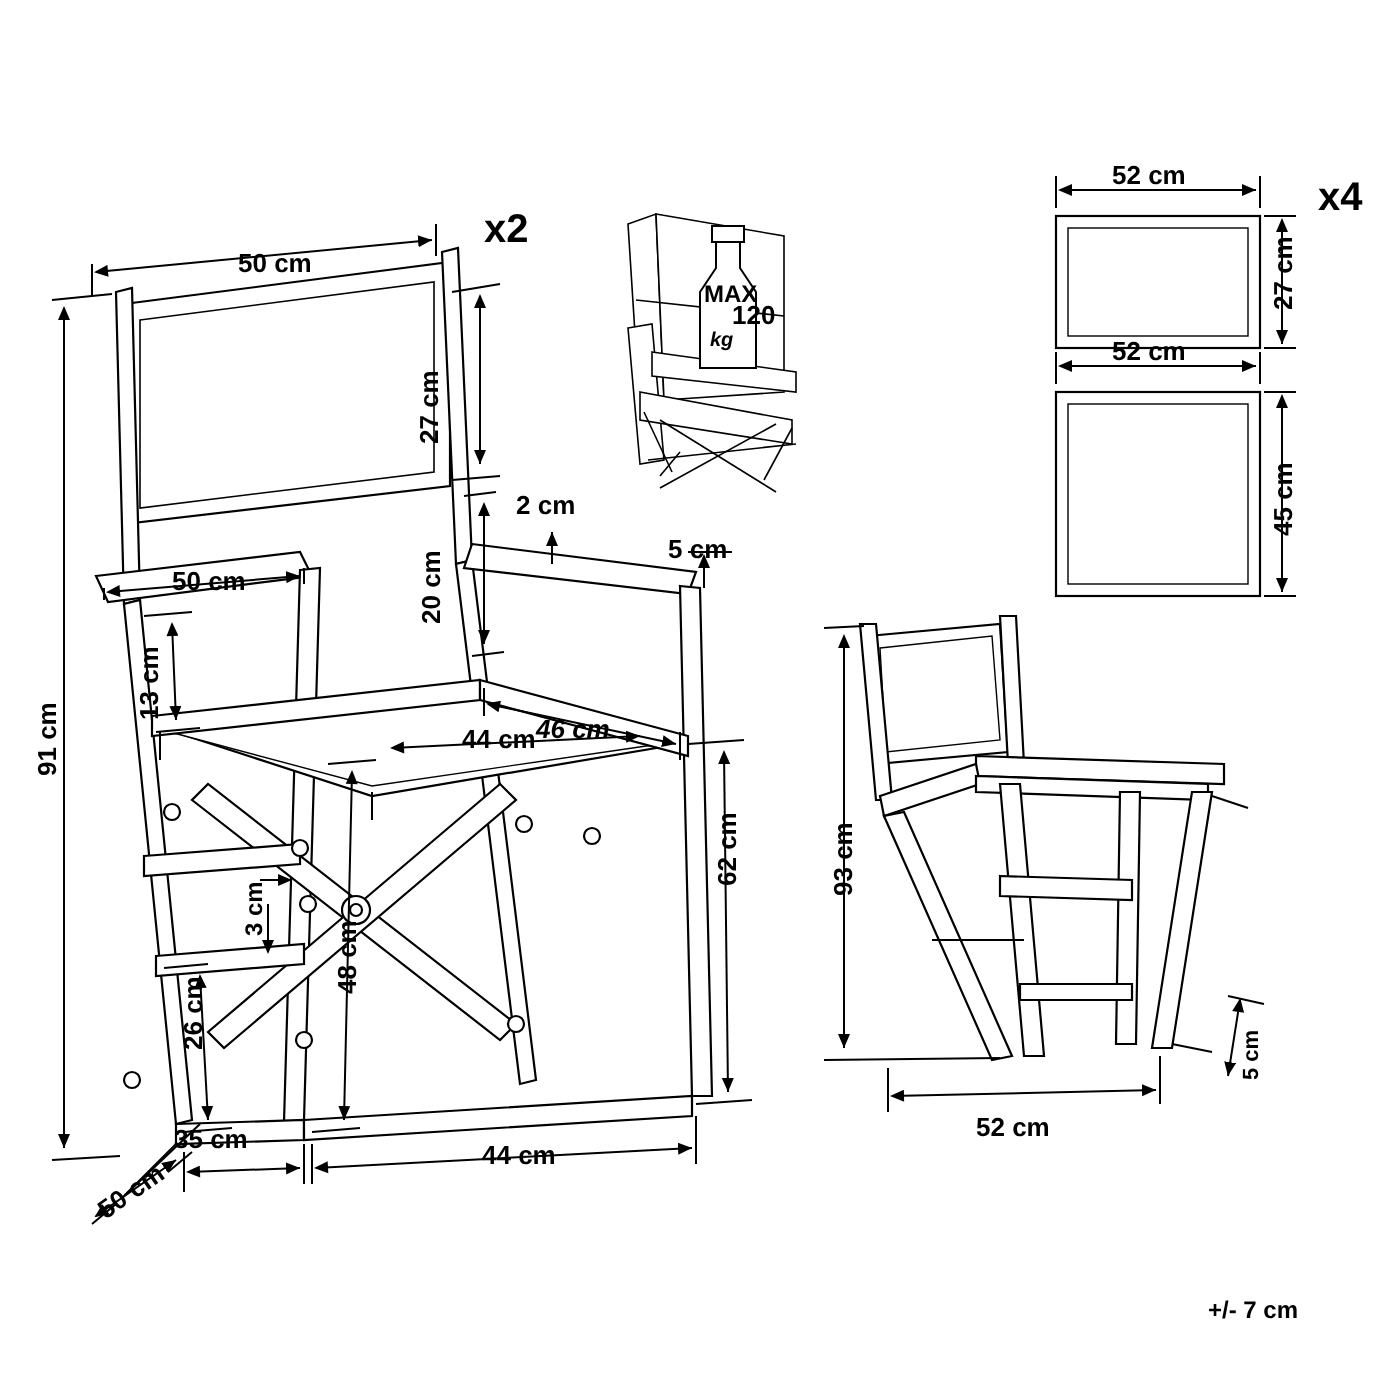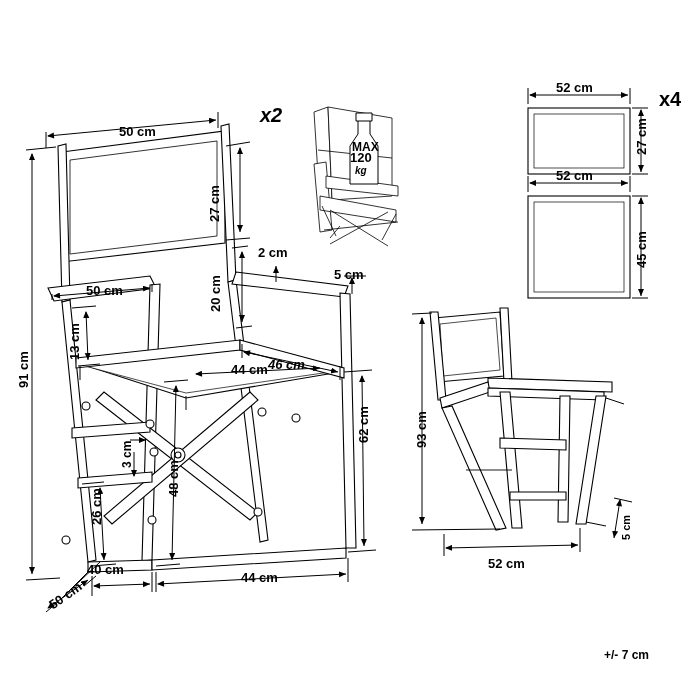--- a/index.html
+++ b/index.html
@@ -219,27 +219,27 @@
 <div class="lbl s13 rot" style="left:67px;top:360px;transform:rotate(-90deg);">13 cm</div>
 <div class="lbl s13" style="left:268px;top:357px;font-style:italic;">46 cm</div>
 <div class="lbl s13" style="left:231px;top:362px;">44 cm</div>
 <div class="lbl s13 rot" style="left:16px;top:388px;transform:rotate(-90deg);">91 cm</div>
 <div class="lbl s13 rot" style="left:356px;top:443px;transform:rotate(-90deg);">62 cm</div>
 <div class="lbl s13 rot" style="left:166px;top:497px;transform:rotate(-90deg);">48 cm</div>
 <div class="lbl s12 rot" style="left:120px;top:468px;transform:rotate(-90deg);">3 cm</div>
 <div class="lbl s13 rot" style="left:89px;top:525px;transform:rotate(-90deg);">26 cm</div>
 <div class="lbl s13" style="left:241px;top:570px;">44 cm</div>
 <div class="lbl s13 rot" style="left:46px;top:600px;transform:rotate(-35deg);">50 cm</div>
-<div class="lbl s13" style="left:87px;top:562px;">40 cm</div>
-
-<div class="lbl s16" style="left:260px;top:104px;font-style:italic;">x2</div>
+<div class="lbl s13" style="left:87px;top:562px;">35 cm</div>
+
+<div class="lbl s16" style="left:242px;top:104px;">x2</div>
 <div class="lbl s16" style="left:659px;top:88px;">x4</div>
 
 <div class="lbl s9" style="left:352px;top:140px;">MAX</div>
-<div class="lbl s13" style="left:350px;top:150px;">120</div>
+<div class="lbl s13" style="left:350px;top:150px;padding-left:16px;">120</div>
 <div class="lbl s10" style="left:355px;top:165px;">kg</div>
 
 <div class="lbl s13" style="left:556px;top:80px;">52 cm</div>
 <div class="lbl s13 rot" style="left:634px;top:155px;transform:rotate(-90deg);">27 cm</div>
 <div class="lbl s13" style="left:556px;top:168px;">52 cm</div>
 <div class="lbl s13 rot" style="left:634px;top:268px;transform:rotate(-90deg);">45 cm</div>
 
 <div class="lbl s13 rot" style="left:414px;top:448px;transform:rotate(-90deg);">93 cm</div>
 <div class="lbl s13" style="left:488px;top:556px;">52 cm</div>
 <div class="lbl s11 rot" style="left:620px;top:540px;transform:rotate(-90deg);">5 cm</div>

